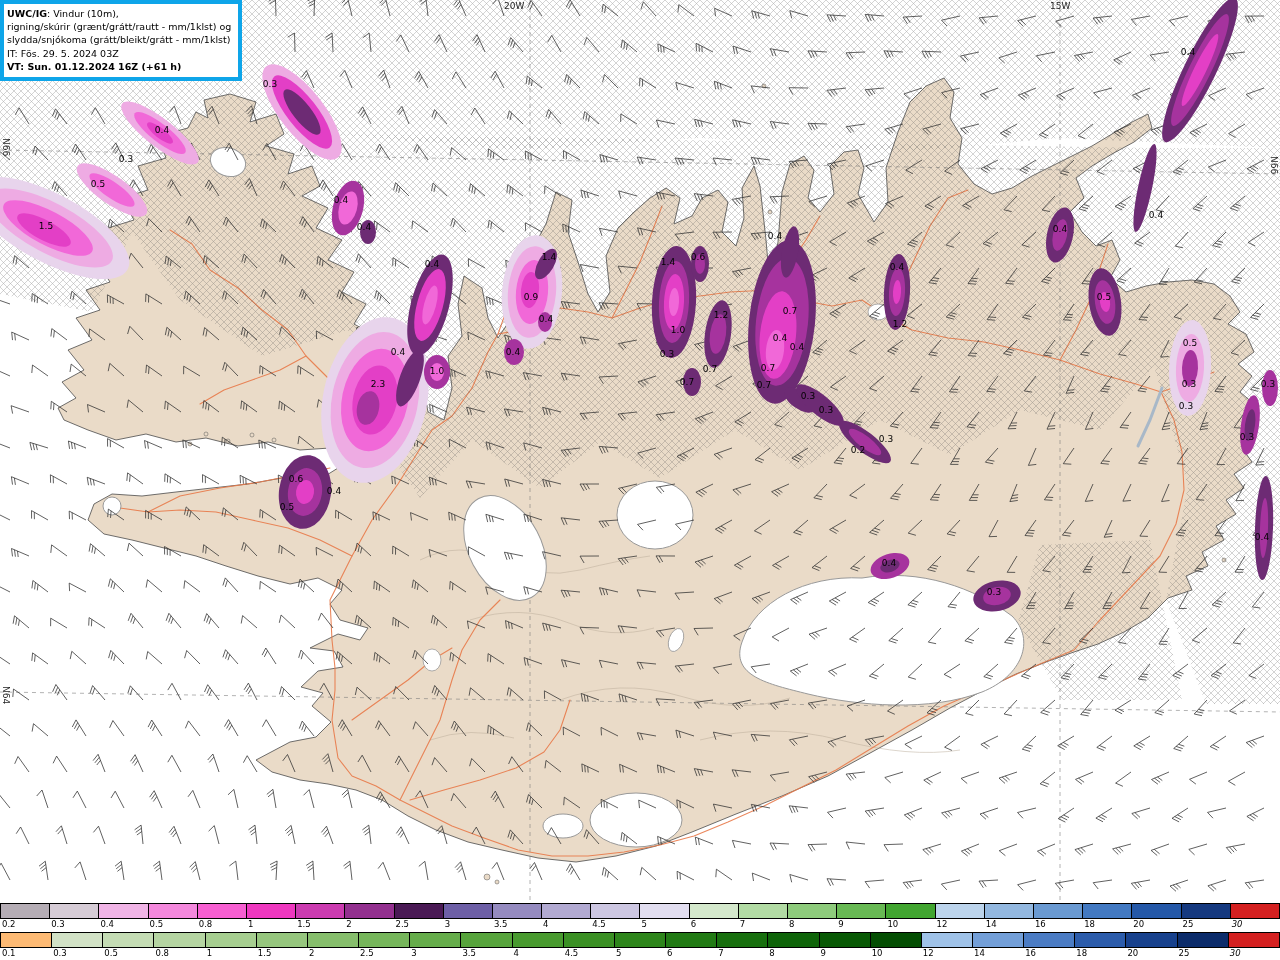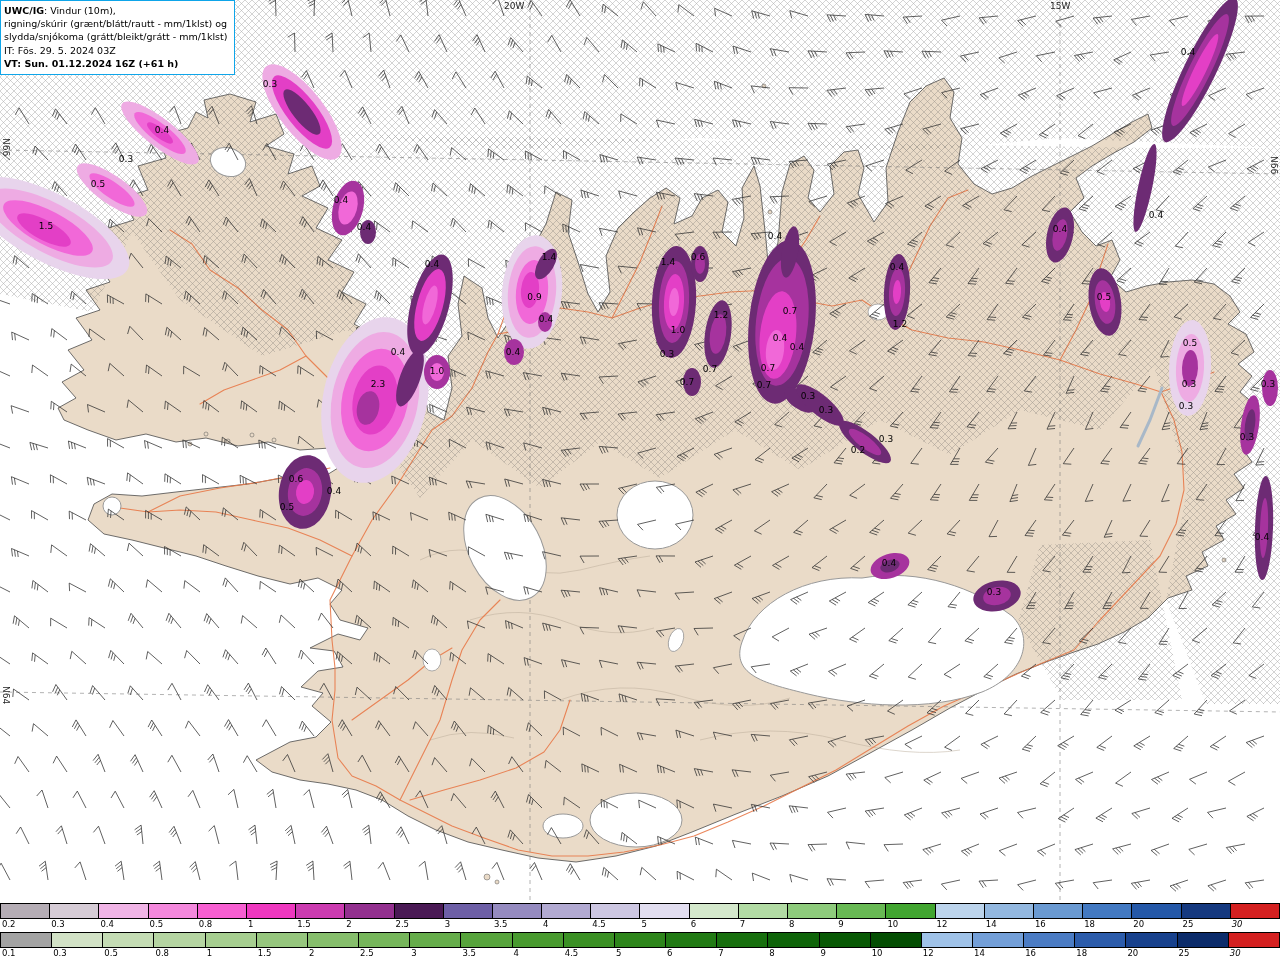--- a/index.html
+++ b/index.html
@@ -3,21 +3,21 @@
 <meta charset="utf-8">
 <style>
   html,body{margin:0;padding:0;background:#fff;}
   .stage{position:relative;width:1280px;height:960px;overflow:hidden;background:#fff;
          font-family:"DejaVu Sans",sans-serif;}
   #map{position:absolute;left:0;top:0;}
   #overlay{position:absolute;left:0;top:0;width:1280px;height:902px;pointer-events:none;}
   .plabel{position:absolute;transform:translate(-50%,-50%);font-size:9px;line-height:9px;color:#000;white-space:nowrap;}
   .glabel{position:absolute;font-size:9px;line-height:9px;color:#222;white-space:nowrap;}
   .glabel.v{writing-mode:vertical-rl;}
-  .titlebox{position:absolute;left:0;top:0;background:#fff;border:1px solid #0ea5e9;
+  .titlebox{position:absolute;left:0;top:0;background:#fff;border:4px solid #0ea5e9;
             padding:3px 7px 4px 3px;font-size:9.5px;line-height:13.2px;color:#000;white-space:nowrap;}
   .titlebox .b{font-weight:bold;}
   .colorbars{position:absolute;left:0;top:903px;width:1280px;}
   .cbar{display:flex;height:16px;border:1px solid #000;box-sizing:border-box;margin-bottom:13px;background:#fff;}
   .cell{flex:1 1 0;position:relative;border-right:1px solid #000;}
   .cell:last-child{border-right:none;font-style:italic;}
   .cl{position:absolute;top:15px;left:1px;font-size:8.5px;line-height:10px;color:#000;white-space:nowrap;}
 </style>
 </head>
 <body>
@@ -194,21 +194,21 @@
 <div id="overlay">
       <span class="plabel" style="left: 270px; top: 84px;">0.3</span>
       <span class="plabel" style="left: 162px; top: 130px;">0.4</span>
       <span class="plabel" style="left: 126px; top: 159px;">0.3</span>
       <span class="plabel" style="left: 98px; top: 184px;">0.5</span>
       <span class="plabel" style="left: 46px; top: 226px;">1.5</span>
       <span class="plabel" style="left: 341px; top: 200px;">0.4</span>
       <span class="plabel" style="left: 364px; top: 227px;">0.4</span>
       <span class="plabel" style="left: 432px; top: 264px;">0.4</span>
       <span class="plabel" style="left: 549px; top: 257px;">1.4</span>
-      <span class="plabel" style="left: 514px; top: 297px; padding-left: 41px;">0.9</span>
+      <span class="plabel" style="left: 531px; top: 297px;">0.9</span>
       <span class="plabel" style="left: 546px; top: 319px;">0.4</span>
       <span class="plabel" style="left: 398px; top: 352px;">0.4</span>
       <span class="plabel" style="left: 437px; top: 371px;">1.0</span>
       <span class="plabel" style="left: 378px; top: 384px;">2.3</span>
       <span class="plabel" style="left: 513px; top: 352px;">0.4</span>
       <span class="plabel" style="left: 668px; top: 262px;">1.4</span>
       <span class="plabel" style="left: 698px; top: 257px;">0.6</span>
       <span class="plabel" style="left: 678px; top: 330px;">1.0</span>
       <span class="plabel" style="left: 721px; top: 315px;">1.2</span>
       <span class="plabel" style="left: 667px; top: 354px;">0.3</span>
@@ -243,21 +243,21 @@
       <span class="plabel" style="left: 287px; top: 507px;">0.5</span>
       <span class="glabel" style="left: 504px; top: 2px;">20W</span>
       <span class="glabel" style="left: 1050px; top: 2px;">15W</span>
       <span class="glabel v" style="left: 1px; top: 138px;">N66</span>
       <span class="glabel v" style="left: 1px; top: 686px;">N64</span>
       <span class="glabel v" style="left: 1269px; top: 156px;">N66</span>
     </div>
 
 <div class="titlebox">
   <div><span class="b">UWC/IG</span><span>: Vindur (10m),</span></div>
-  <div>rigning/skúrir (grænt/blátt/rautt - mm/1klst) og</div>
+  <div>rigning/skúrir (grænt/grátt/rautt - mm/1klst) og</div>
   <div>slydda/snjókoma (grátt/bleikt/grátt - mm/1klst)</div>
   <div>IT: Fös. 29. 5. 2024 03Z</div>
   <div class="b">VT: Sun. 01.12.2024 16Z (+61 h)</div>
 </div>
 
 <div class="colorbars">
   <div class="cbar" id="cbar-top">
         <div class="cell" style="background: rgb(181, 173, 181);">
           <span class="cl">0.2</span>
         </div>
@@ -331,21 +331,21 @@
           <span class="cl">20</span>
         </div>
         <div class="cell" style="background: rgb(21, 57, 127);">
           <span class="cl">25</span>
         </div>
         <div class="cell" style="background: rgb(212, 32, 32);">
           <span class="cl">30</span>
         </div>
       </div>
   <div class="cbar" id="cbar-bottom">
-        <div class="cell" style="background: #a3a3a3;">
+        <div class="cell" style="background: #fdba74;">
           <span class="cl">0.1</span>
         </div>
         <div class="cell" style="background: rgb(210, 226, 198);">
           <span class="cl">0.3</span>
         </div>
         <div class="cell" style="background: rgb(196, 220, 180);">
           <span class="cl">0.5</span>
         </div>
         <div class="cell" style="background: rgb(181, 213, 162);">
           <span class="cl">0.8</span>

